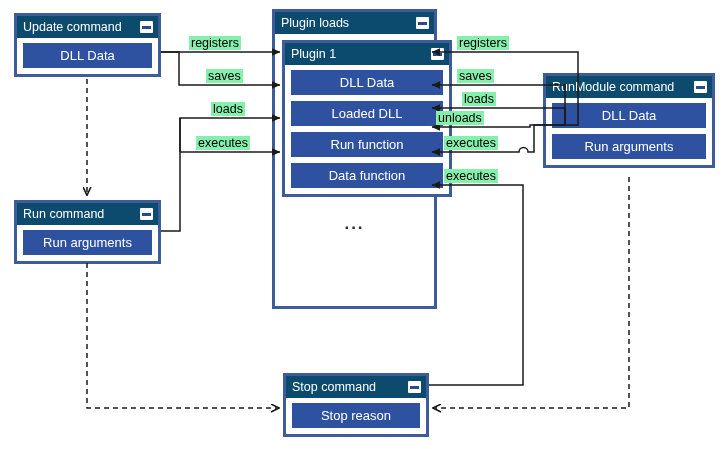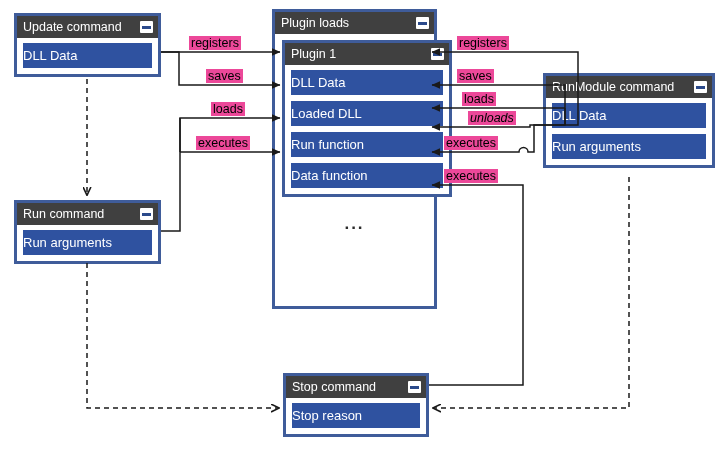--- a/index.html
+++ b/index.html
@@ -27,21 +27,21 @@
     position: absolute;
     box-sizing: border-box;
     background: #ffffff;
     border: 3px solid #3F5C9A;
     z-index: 5;
   }
   .panel-header {
     position: relative;
     box-sizing: border-box;
     height: 22px;
-    background: #404040;
+    background: #0c4a6e;
     color: #ffffff;
     font-size: 12.5px;
     line-height: 22px;
     padding-left: 6px;
     white-space: nowrap;
     overflow: hidden;
   }
   .panel-body {
     box-sizing: border-box;
     padding: 5px 6px 6px 6px;
@@ -70,20 +70,21 @@
   }
 
   
   .field {
     box-sizing: border-box;
     height: 25px;
     background: #2F52A0;
     color: #ffffff;
     font-size: 13px;
     line-height: 25px;
+    text-align: center;
     margin-bottom: 6px;
     white-space: nowrap;
     overflow: hidden;
   }
   .field:last-child { margin-bottom: 0; }
 
   
   #panel-update   { left: 14px;  top: 13px;  width: 147px; }
   #panel-run      { left: 14px;  top: 200px; width: 147px; }
   #panel-plugmem  { left: 272px; top: 9px;   width: 165px; height: 300px; }
@@ -120,21 +121,21 @@
     z-index: 9;
     pointer-events: none;
   }
 
   
   .wire-label {
     position: absolute;
     z-index: 10;
     font-size: 12.5px;
     color: #000000;
-    background: #ec4899;
+    background: #86efac;
     white-space: nowrap;
     padding: 0 2px;
     line-height: 14px;
   }
 </style>
 </head>
 <body>
 
 <div id="diagram-root">
 
@@ -181,21 +182,21 @@
   </svg>
 
   <div class="wire-label" style="left:189px; top:36px;">registers</div>
   <div class="wire-label" style="left:206px; top:69px;">saves</div>
   <div class="wire-label" style="left:211px; top:102px;">loads</div>
   <div class="wire-label" style="left:196px; top:136px;">executes</div>
 
   <div class="wire-label" style="left:457px; top:36px;">registers</div>
   <div class="wire-label" style="left:457px; top:69px;">saves</div>
   <div class="wire-label" style="left:462px; top:92px;">loads</div>
-  <div class="wire-label" style="left:468px; top:111px;font-style:italic;">unloads</div>
+  <div class="wire-label" style="left:436px; top:111px;">unloads</div>
   <div class="wire-label" style="left:444px; top:136px;">executes</div>
   <div class="wire-label" style="left:444px; top:169px;">executes</div>
 
   <div class="panel" id="panel-update">
     <div class="panel-header">
       <span>Update command</span>
       <span class="min-btn"></span>
     </div>
     <div class="panel-body">
       <div class="field">DLL Data</div>

